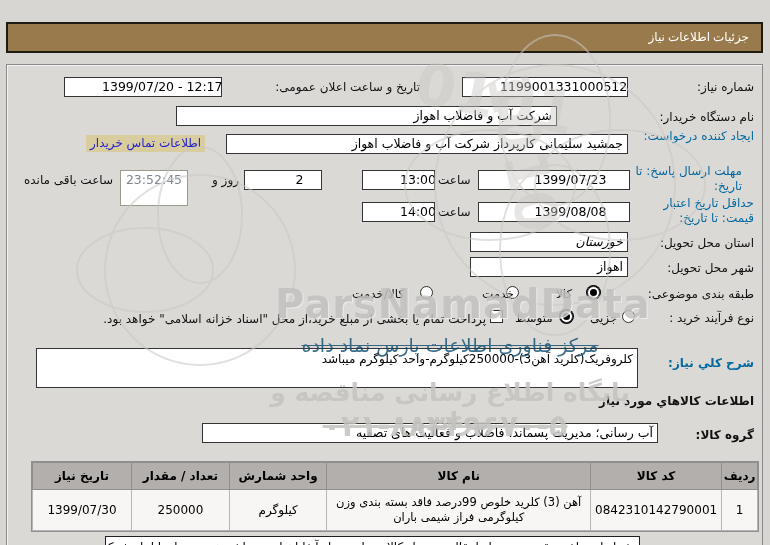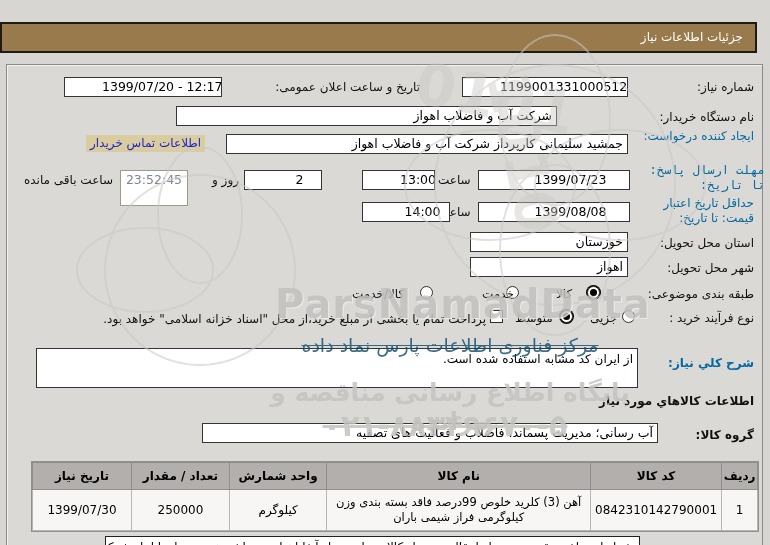--- a/index.html
+++ b/index.html
@@ -10,27 +10,28 @@
     position:relative;
     overflow:hidden;
     font-size:12px;
     color:#000;
     direction:rtl;
   }
   .abs { position:absolute; }
 
   
   .titlebar {
-    left:0; top:22px; width:757px; height:31px;
+    left:6px; top:22px; width:757px; height:31px;
     background:#997a4c;
     border:2px solid #1f1a12;
     color:#fff;
     line-height:27px;
     padding-right:12px;
     font-size:12px;
+    font-family:Liberation Serif, serif;
   }
 
   
   .panel {
     left:6px; top:64px; width:757px; height:500px;
     background:#dbd9d5;
     border:1px solid #8a8a8a;
     box-shadow:inset 1px 1px 0 #f2f2f2;
   }
 
@@ -194,36 +195,36 @@
 <div class="lbl z1" style="right:350px; top:80px;">تاریخ و ساعت اعلان عمومی:</div>
 <div class="field ltr z1" style="left:64px; top:77px; width:158px;">1399/07/20 - 12:17</div>
 
 <div class="lbl z1" style="right:16px; top:110px;">نام دستگاه خریدار:</div>
 <div class="field rtl-val z1" style="left:176px; top:106px; width:381px;">شرکت آب و فاضلاب اهواز</div>
 
 <div class="lbl2 z1" style="right:16px; top:129px;">ایجاد کننده درخواست:</div>
 <div class="field rtl-val z1" style="left:226px; top:134px; width:402px;">جمشید سلیمانی کارپرداز شرکت آب و فاضلاب اهواز</div>
 <div class="link z1" style="left:86px; top:135px;">اطلاعات تماس خریدار</div>
 
-<div class="lbl2 z1" style="right:5px; top:164px;font-family:Liberation Mono, monospace;">مهلت ارسال پاسخ: تا تاریخ:</div>
+<div class="lbl2 z1" style="right:28px; top:164px;">مهلت ارسال پاسخ: تا تاریخ:</div>
 <div class="field ltr z1" style="left:478px; top:170px; width:152px;">1399/07/23</div>
 <div class="lbl z1" style="left:438px; top:173px;">ساعت</div>
 <div class="field ltr z1" style="left:362px; top:170px; width:73px;">13:00</div>
 <div class="field ltr z1" style="left:244px; top:170px; width:78px;">2</div>
 <div class="lbl z1" style="left:212px; top:173px;">روز و</div>
 <div class="countdown z1" style="left:120px; top:170px; width:68px;">23:52:45</div>
 <div class="lbl z1" style="left:24px; top:173px;">ساعت باقی مانده</div>
 
 <div class="lbl2 z1" style="right:16px; top:196px;">حداقل تاریخ اعتبار قیمت: تا تاریخ:</div>
 <div class="field ltr z1" style="left:478px; top:202px; width:152px;">1399/08/08</div>
 <div class="lbl z1" style="left:438px; top:205px;">ساعت</div>
-<div class="field ltr z1" style="left:362px; top:202px; width:88px;">14:00</div>
+<div class="field ltr z1" style="left:362px; top:202px; width:73px;">14:00</div>
 
 <div class="lbl z1" style="right:16px; top:236px;">استان محل تحویل:</div>
-<div class="field rtl-val z1" style="left:470px; top:232px; width:158px;">خوزستان</div>
+<div class="field rtl-val z1" style="left:470px; top:232px; width:158px;font-style:italic;">خوزستان</div>
 
 <div class="lbl z1" style="right:16px; top:261px;">شهر محل تحویل:</div>
 <div class="field rtl-val z1" style="left:470px; top:257px; width:158px;">اهواز</div>
 
 <div class="lbl z1" style="right:16px; top:287px;">طبقه بندی موضوعی:</div>
 <div class="radio z1 checked" style="left:587px; top:286px;"></div>
 <div class="lbl z1" style="left:556px; top:287px;">کالا</div>
 <div class="radio z1" style="left:506px; top:286px;"></div>
 <div class="lbl z1" style="left:462px; top:287px;margin-left:20px;">خدمت</div>
 <div class="radio z1" style="left:420px; top:286px;"></div>
@@ -232,21 +233,21 @@
 <div class="lbl z1" style="right:16px; top:311px;">نوع فرآیند خرید :</div>
 <div class="radio z1" style="left:622px; top:310px;"></div>
 <div class="lbl z1" style="left:590px; top:311px;">جزیی</div>
 <div class="radio z1 checked" style="left:560px; top:310px;"></div>
 <div class="lbl z1" style="left:515px; top:311px;">متوسط</div>
 <div class="checkbox z1" style="left:490px; top:310px;"></div>
 <div class="lbl z1" style="right:284px; top:312px;">پرداخت تمام یا بخشی از مبلغ خرید،از محل "اسناد خزانه اسلامی" خواهد بود.</div>
 
 <div class="lbl2 bold z1" style="right:16px; top:356px; width:104px;">شرح کلي نیاز:</div>
 <div class="descbox z1" style="left:36px; top:348px; width:602px; height:40px;">
-  <div>از ایران کد مشابه استفاده شده است.</div>
+  <div>کلروفریک(کلرید آهن3)-250000کیلوگرم-واحد کیلوگرم میباشد</div>
 </div>
 
 <div class="lbl bold z1" style="right:16px; top:394px;">اطلاعات کالاهاي مورد نیاز</div>
 
 <div class="lbl bold z1" style="right:16px; top:428px;">گروه کالا:</div>
 <div class="field rtl-val z1" style="left:202px; top:423px; width:456px;">آب رسانی؛ مدیریت پسماند، فاضلاب و فعالیت های تصفیه</div>
 
 <table class="goods z1">
   <colgroup>
     <col class="c-row">

